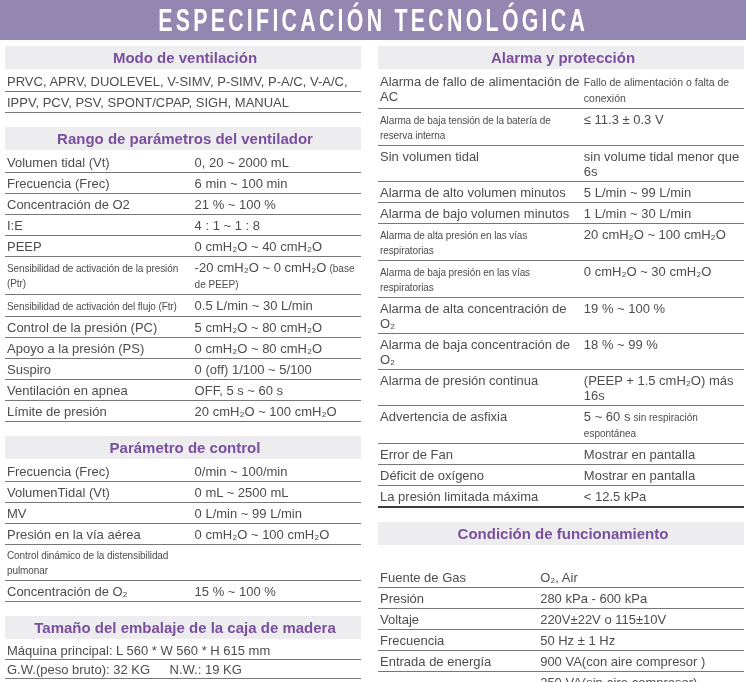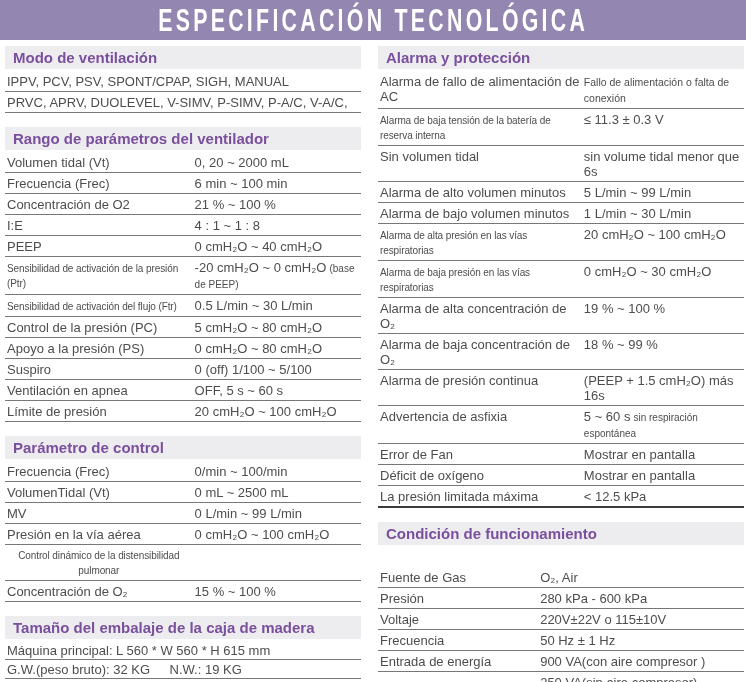--- a/index.html
+++ b/index.html
@@ -33,20 +33,21 @@
   .col-right { width: 366px; }
   section { margin-bottom: 14px; }
   .sec-title {
     background: #ededef;
     color: #7a4f9e;
     font-size: 15px;
     font-weight: 700;
     line-height: 17px;
     padding: 3px 4px 3px 8px;
     margin-bottom: 2px;
+    text-align: center;
   }
   .row {
     display: flex;
     align-items: baseline;
     border-bottom: 1px solid #77777a;
     padding: 3px 0 2px 2px;
     font-size: 13px;
     line-height: 15px;
   }
   section.compact .row { padding: 2px 0 1px 2px; }
@@ -64,24 +65,24 @@
 <div class="page">
   <header class="band">
     <h1>ESPECIFICACIÓN TECNOLÓGICA</h1>
   </header>
   <main class="cols">
     <div class="col col-left" id="col-left">
         <section>
           <h2 class="sec-title">Modo de ventilación</h2>
           <div class="rows">
             <div class="row">
+              <span class="full">PRVC, APRV, DUOLEVEL, V-SIMV, P-SIMV, P-A/C, V-A/C,</span>
+            </div>
+            <div class="row">
               <span class="full">IPPV, PCV, PSV, SPONT/CPAP, SIGH, MANUAL</span>
-            </div>
-            <div class="row">
-              <span class="full">PRVC, APRV, DUOLEVEL, V-SIMV, P-SIMV, P-A/C, V-A/C,</span>
             </div>
           </div>
         </section>
         <section>
           <h2 class="sec-title">Rango de parámetros del ventilador</h2>
           <div class="rows">
             <div class="row">
               <span class="lbl" style="flex-basis: 53%;">Volumen tidal (Vt)</span>
               <span class="val"><span>0, 20 ~ 2000 mL</span></span>
             </div>
@@ -144,21 +145,21 @@
             </div>
             <div class="row">
               <span class="lbl" style="flex-basis: 53%;">MV</span>
               <span class="val"><span>0 L/min ~ 99 L/min</span></span>
             </div>
             <div class="row">
               <span class="lbl" style="flex-basis: 53%;">Presión en la vía aérea</span>
               <span class="val"><span>0 cmH₂O ~ 100 cmH₂O</span></span>
             </div>
             <div class="row">
-              <span class="lbl sm" style="flex-basis: 53%; text-align: center;">Control dinámico de la distensibilidad pulmonar</span>
+              <span class="lbl sm" style="flex-basis: 53%;">Control dinámico de la distensibilidad pulmonar</span>
             </div>
             <div class="row">
               <span class="lbl" style="flex-basis: 53%;">Concentración de O₂</span>
               <span class="val"><span>15 % ~ 100 %</span></span>
             </div>
           </div>
         </section>
         <section class="compact">
           <h2 class="sec-title">Tamaño del embalaje de la caja de madera</h2>
           <div class="rows end-dark">

